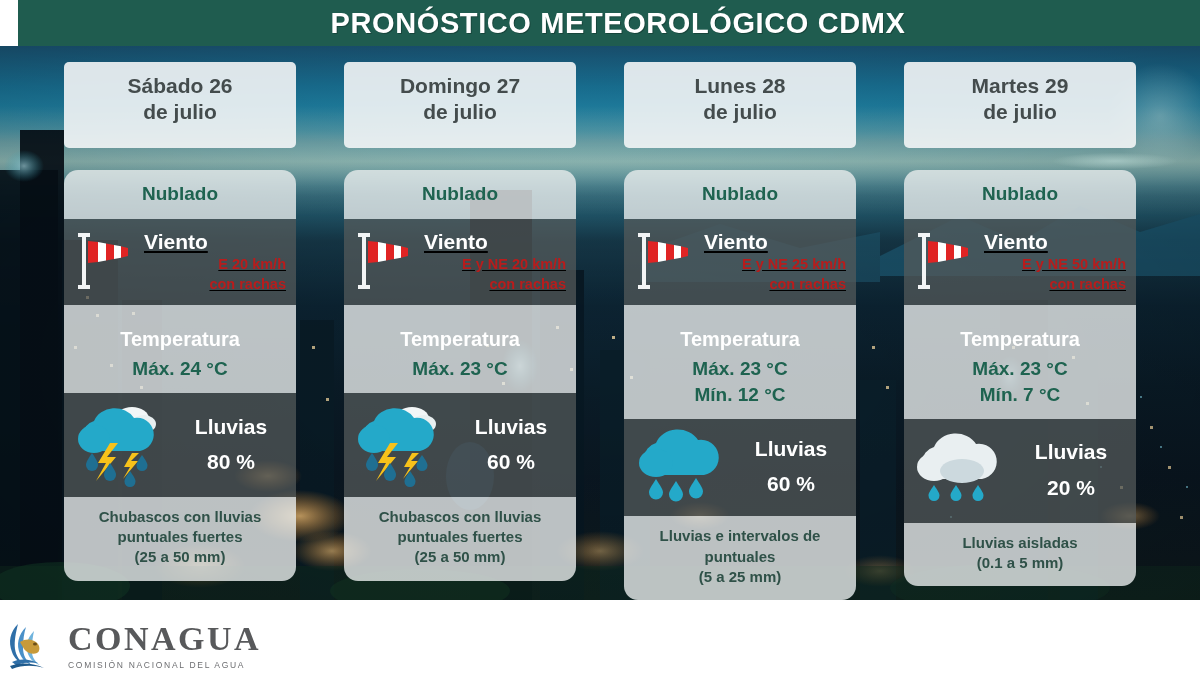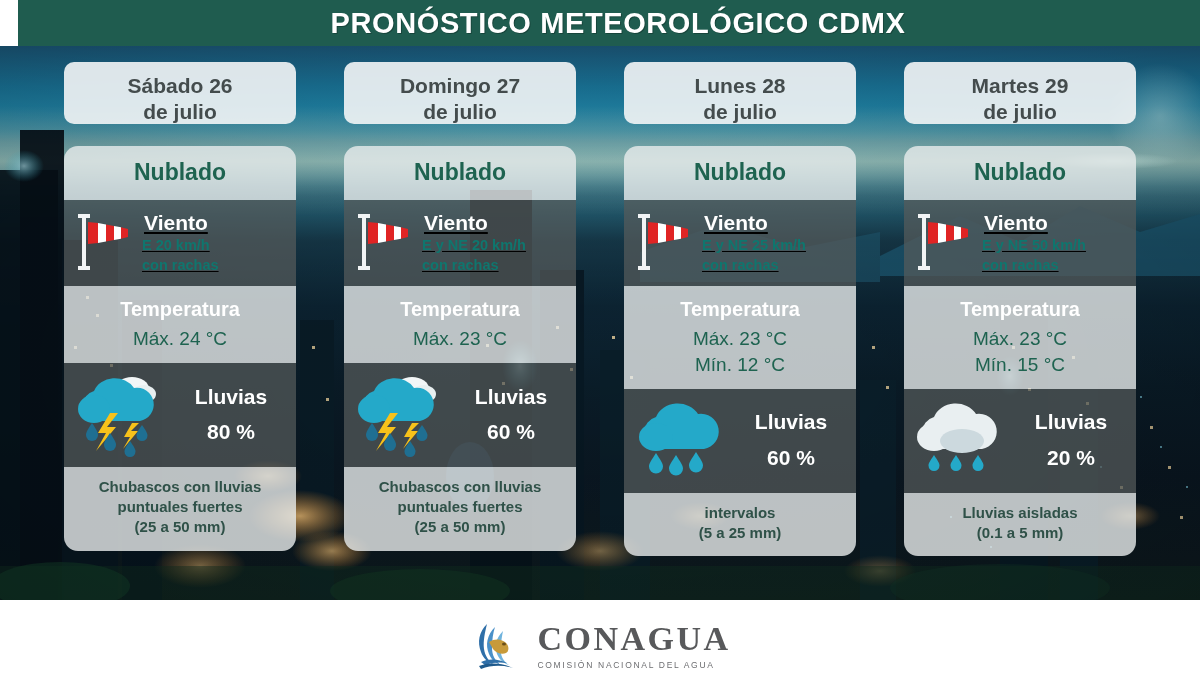--- a/index.html
+++ b/index.html
@@ -67,21 +67,21 @@
     content:""; position:absolute; inset:0;
     background: radial-gradient(ellipse 900px 420px at 600px 320px, rgba(0,0,0,0) 0%, rgba(0,0,0,.25) 100%);
     pointer-events:none;
   }
   .citylights { position: absolute; inset: 0; pointer-events: none; }
 
   
   .footer {
     position: absolute; left: 0; top: 600px; width: 1200px; height: 92px;
     background: #ffffff;
-    display: flex; align-items: center; justify-content: center;
+    display: flex; align-items: center; 
   }
   .logo-wrap { display: flex; align-items: center; gap: 12px; }
   .logo-text { display: flex; flex-direction: column; justify-content: center; }
   .logo-name {
     font-family: "Liberation Serif", serif;
     font-size: 34px; font-weight: bold; color: #58595b;
     letter-spacing: 2.5px; line-height: 1;
   }
   .logo-sub {
     font-family: "Liberation Sans", sans-serif;
@@ -92,55 +92,55 @@
   
   .cards {
     position: absolute; left: 0; top: 46px; width: 1200px; height: 554px;
     display: flex; justify-content: center; gap: 48px;
     padding: 16px 0 0 0;
   }
   .card { width: 232px; display: flex; flex-direction: column; }
 
   .day-pill {
     background: rgba(243,245,246,.90);
-    border-radius: 10px;
-    padding: 11px 8px 0;
+    border-radius: 5px;
+    padding: 11px 8px 24px;
     text-align: center;
     color: #444c4d;
     font-size: 21px; font-weight: bold; line-height: 1.22;
     margin-bottom: 22px;
   }
 
   .panel {
     border-radius: 14px;
     overflow: hidden;
     display: flex; flex-direction: column;
   }
   .band-light { background: rgba(233,236,236,.80); }
   .band-dark  { background: rgba(86,92,92,.72); }
 
   .sky {
     text-align: center;
     color: #1e6350;
-    font-size: 23px; font-weight: bold;
+    font-size: 19px; font-weight: bold;
     padding: 13px 6px 14px;
   }
 
   .wind {
     display: flex; align-items: center; justify-content: flex-start;
     padding: 10px 10px 12px 12px;
     gap: 8px;
   }
   .wind-texts { flex: 1; text-align: center; text-decoration: underline; }
   .wind-label { color: #fff; font-size: 21px; font-weight: 600; line-height: 1.1; text-align:left; padding-left: 2px;}
-  .wind-val   { color: #0f766e; font-size: 14.5px; font-weight: bold; line-height: 1.25; text-align: left; margin-top: 2px; }
-
-  .temp { padding: 12px 6px 11px; text-align: center; }
+  .wind-val   { color: #b91c1c; font-size: 14.5px; font-weight: bold; line-height: 1.25; text-align: right; margin-top: 2px; }
+
+  .temp { padding: 23px 6px 11px; text-align: center; }
   .temp-label { color: #ffffff; font-size: 20px; font-weight: 600; line-height: 1.15; }
-  .temp-val { color: #1e6350; font-size: 19px; font-weight: normal; line-height: 1.35; margin-top: 5px; }
+  .temp-val { color: #1e6350; font-size: 19px; font-weight: bold; line-height: 1.35; margin-top: 5px; }
 
   .rain {
     display: flex; align-items: center; padding: 8px 8px 10px 6px; gap: 8px;
     min-height: 92px;
   }
   .rain-texts { flex: 1; text-align: center; }
   .rain-label { color: #ffffff; font-size: 21px; font-weight: 600; line-height: 1.1; }
   .rain-pct   { color: #ffffff; font-size: 21px; font-weight: bold; line-height: 1.1; margin-top: 12px; }
 
   .desc {
@@ -415,21 +415,22 @@
               <path d="M66,55 c-4.5,7 -7,10.5 -7,13.5 a7,7 0 0 0 14,0 c0,-3 -2.5,-6.5 -7,-13.5 Z" fill="#24a9c9"></path>
             </svg>
           </span>
           <div class="rain-texts">
             <div class="rain-label">Lluvias</div>
             <div class="rain-pct">60 %</div>
           </div>
         </div>
 
         <div class="band-light desc">
-          <div>intervalos</div>
+          <div>Lluvias e intervalos de</div>
+          <div>puntuales</div>
           <div>(5 a 25 mm)</div>
         </div>
       </div>
     </div>
 
     <div class="card">
       <div class="day-pill">
         <div>Martes 29</div>
         <div>de julio</div>
       </div>
@@ -452,21 +453,21 @@
           <div class="wind-texts">
             <div class="wind-label">Viento</div>
             <div class="wind-val">E y NE 50 km/h</div>
             <div class="wind-val">con rachas</div>
           </div>
         </div>
 
         <div class="band-light temp">
           <div class="temp-label">Temperatura</div>
           <div class="temp-val">Máx. 23 °C</div>
-          <div class="temp-val" style="margin-top:0">Mín. 15 °C</div>
+          <div class="temp-val" style="margin-top:0">Mín. 7 °C</div>
         </div>
 
         <div class="band-dark rain">
           <span>
             <svg width="96" height="86" viewBox="0 0 96 86" aria-hidden="true">
               <path d="M22,52 a17,17 0 0 1 2,-32 a23,20 0 0 1 42,-3 a16,16 0 0 1 6,35 Z" fill="#e9eff1"></path>
               <ellipse cx="24" cy="40" rx="17" ry="14" fill="#e9eff1"></ellipse>
               <ellipse cx="52" cy="44" rx="22" ry="12" fill="#ccd9de"></ellipse>
               <path d="M24,58 c-3.5,5.5 -5.5,8 -5.5,10.5 a5.5,5.5 0 0 0 11,0 c0,-2.5 -2,-5 -5.5,-10.5 Z" fill="#24a9c9"></path>
               <path d="M46,58 c-3.5,5.5 -5.5,8 -5.5,10.5 a5.5,5.5 0 0 0 11,0 c0,-2.5 -2,-5 -5.5,-10.5 Z" fill="#24a9c9"></path>

